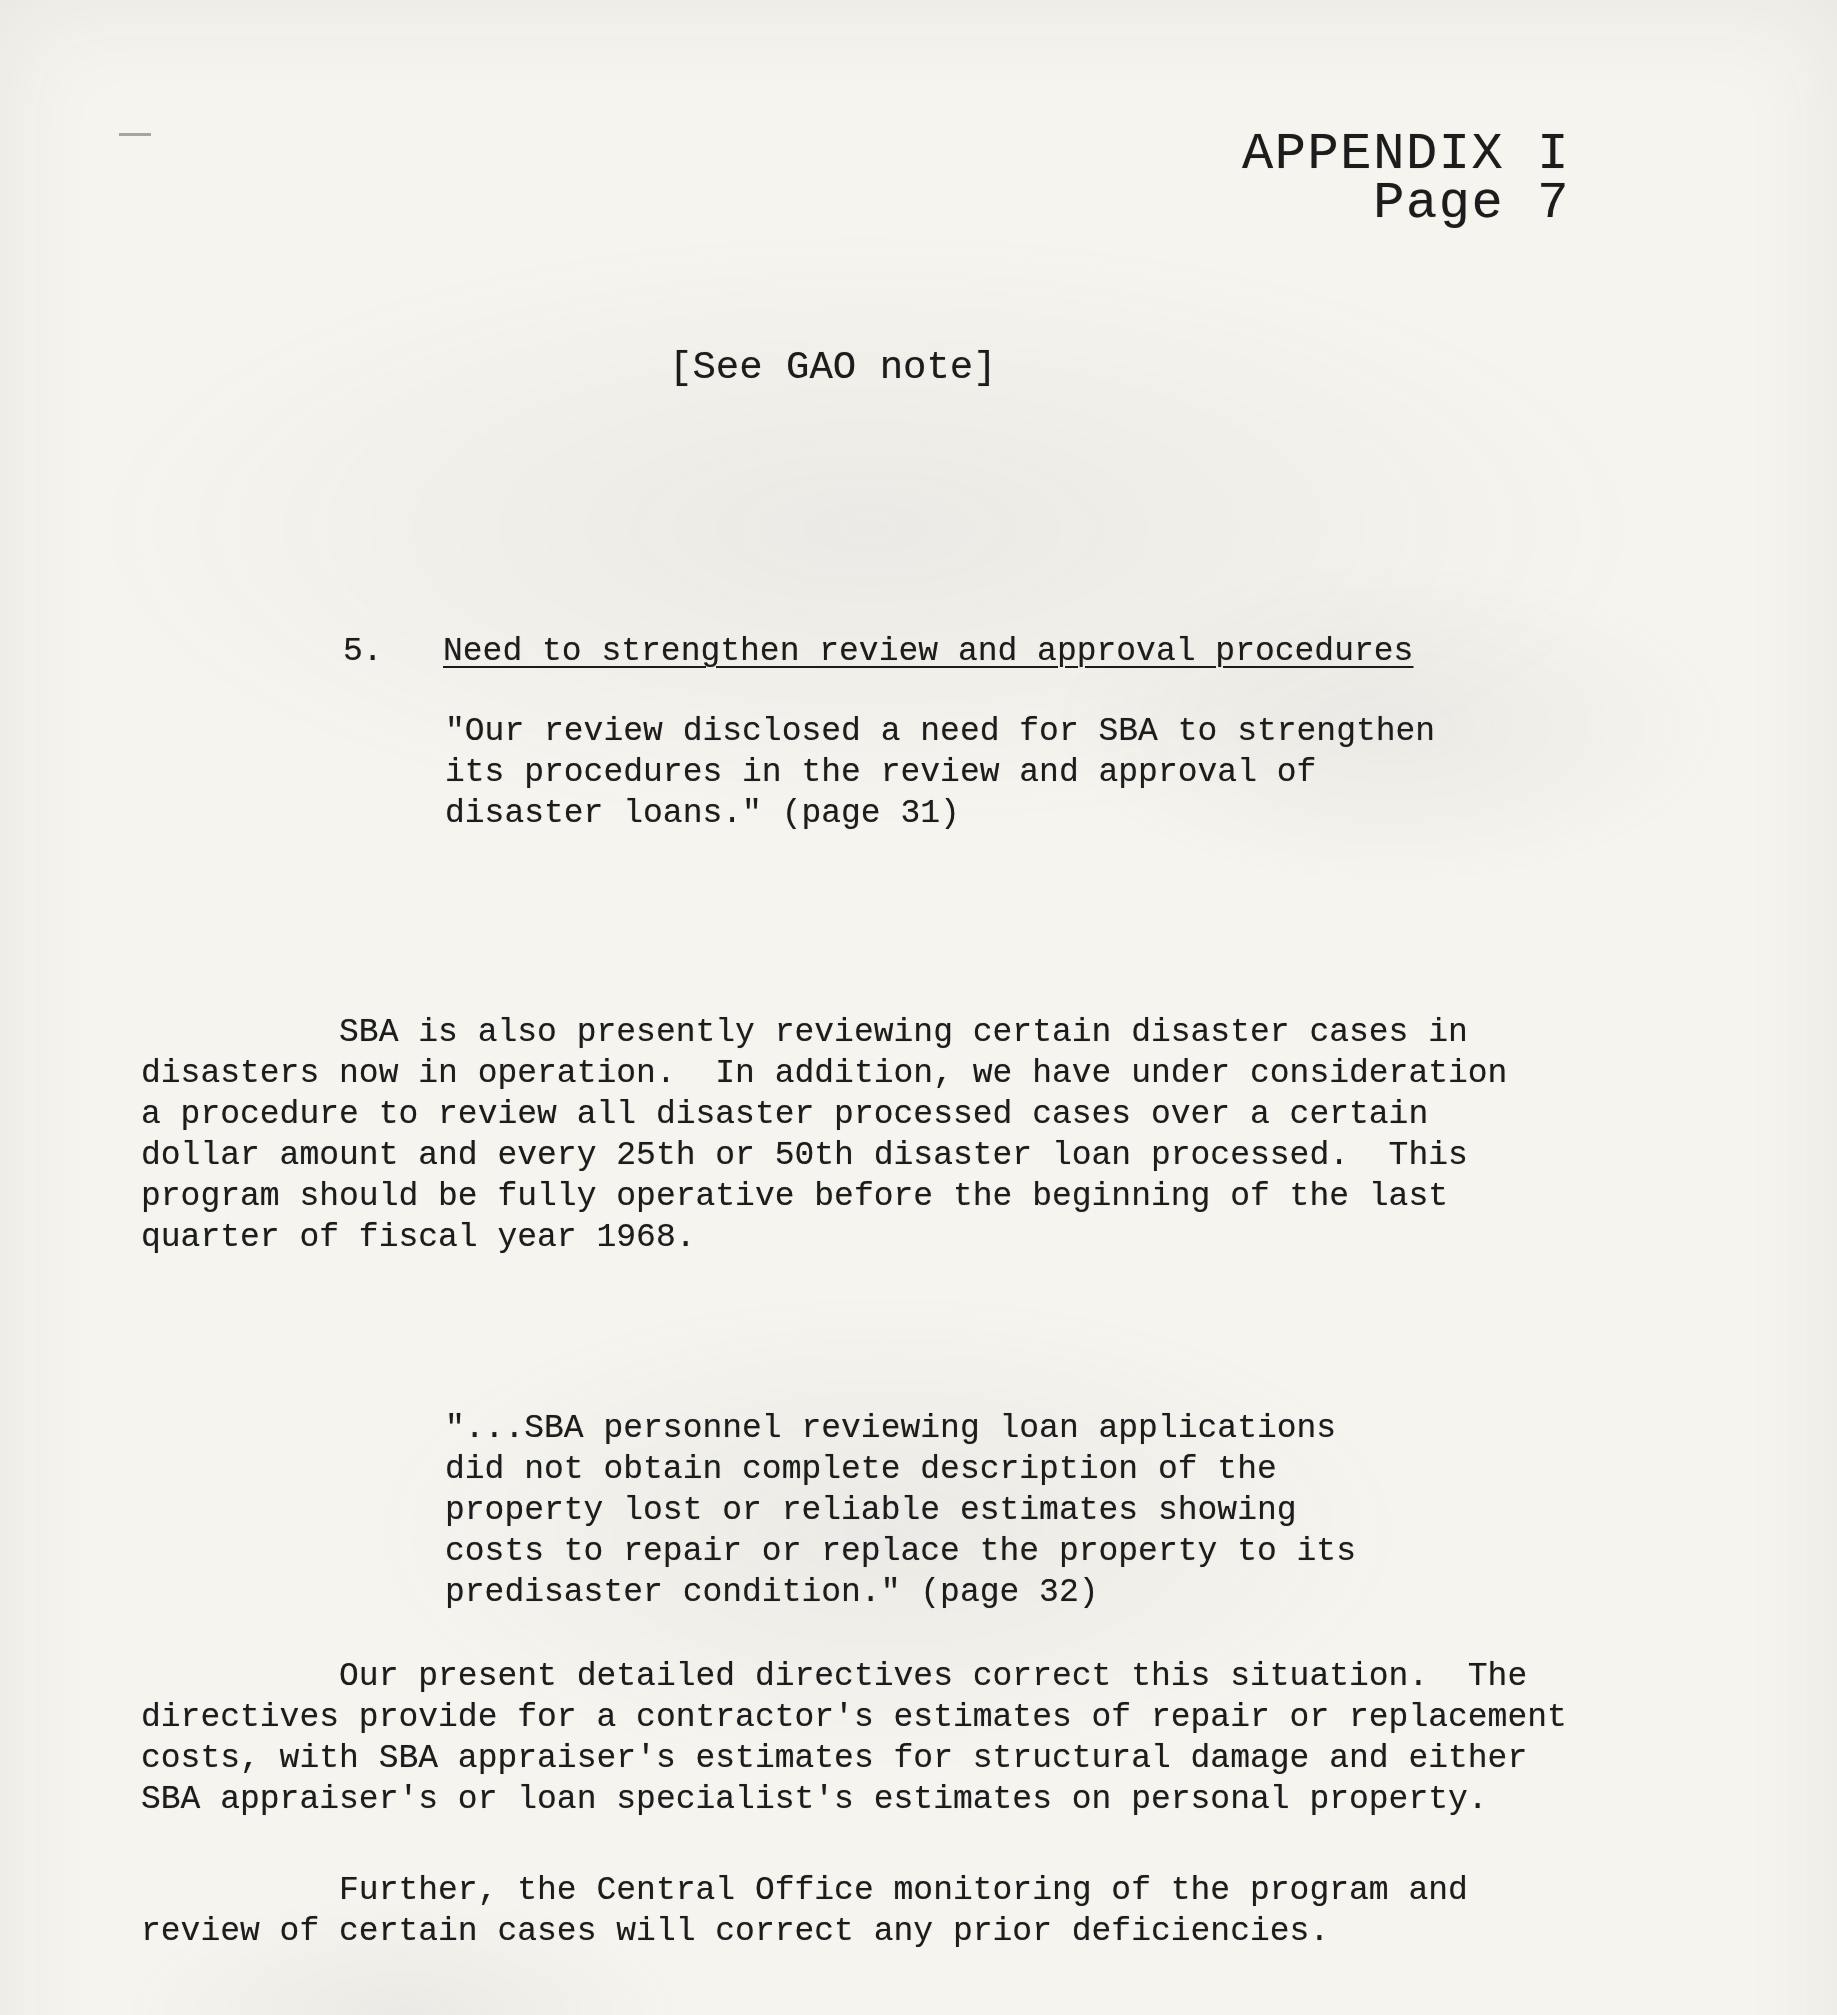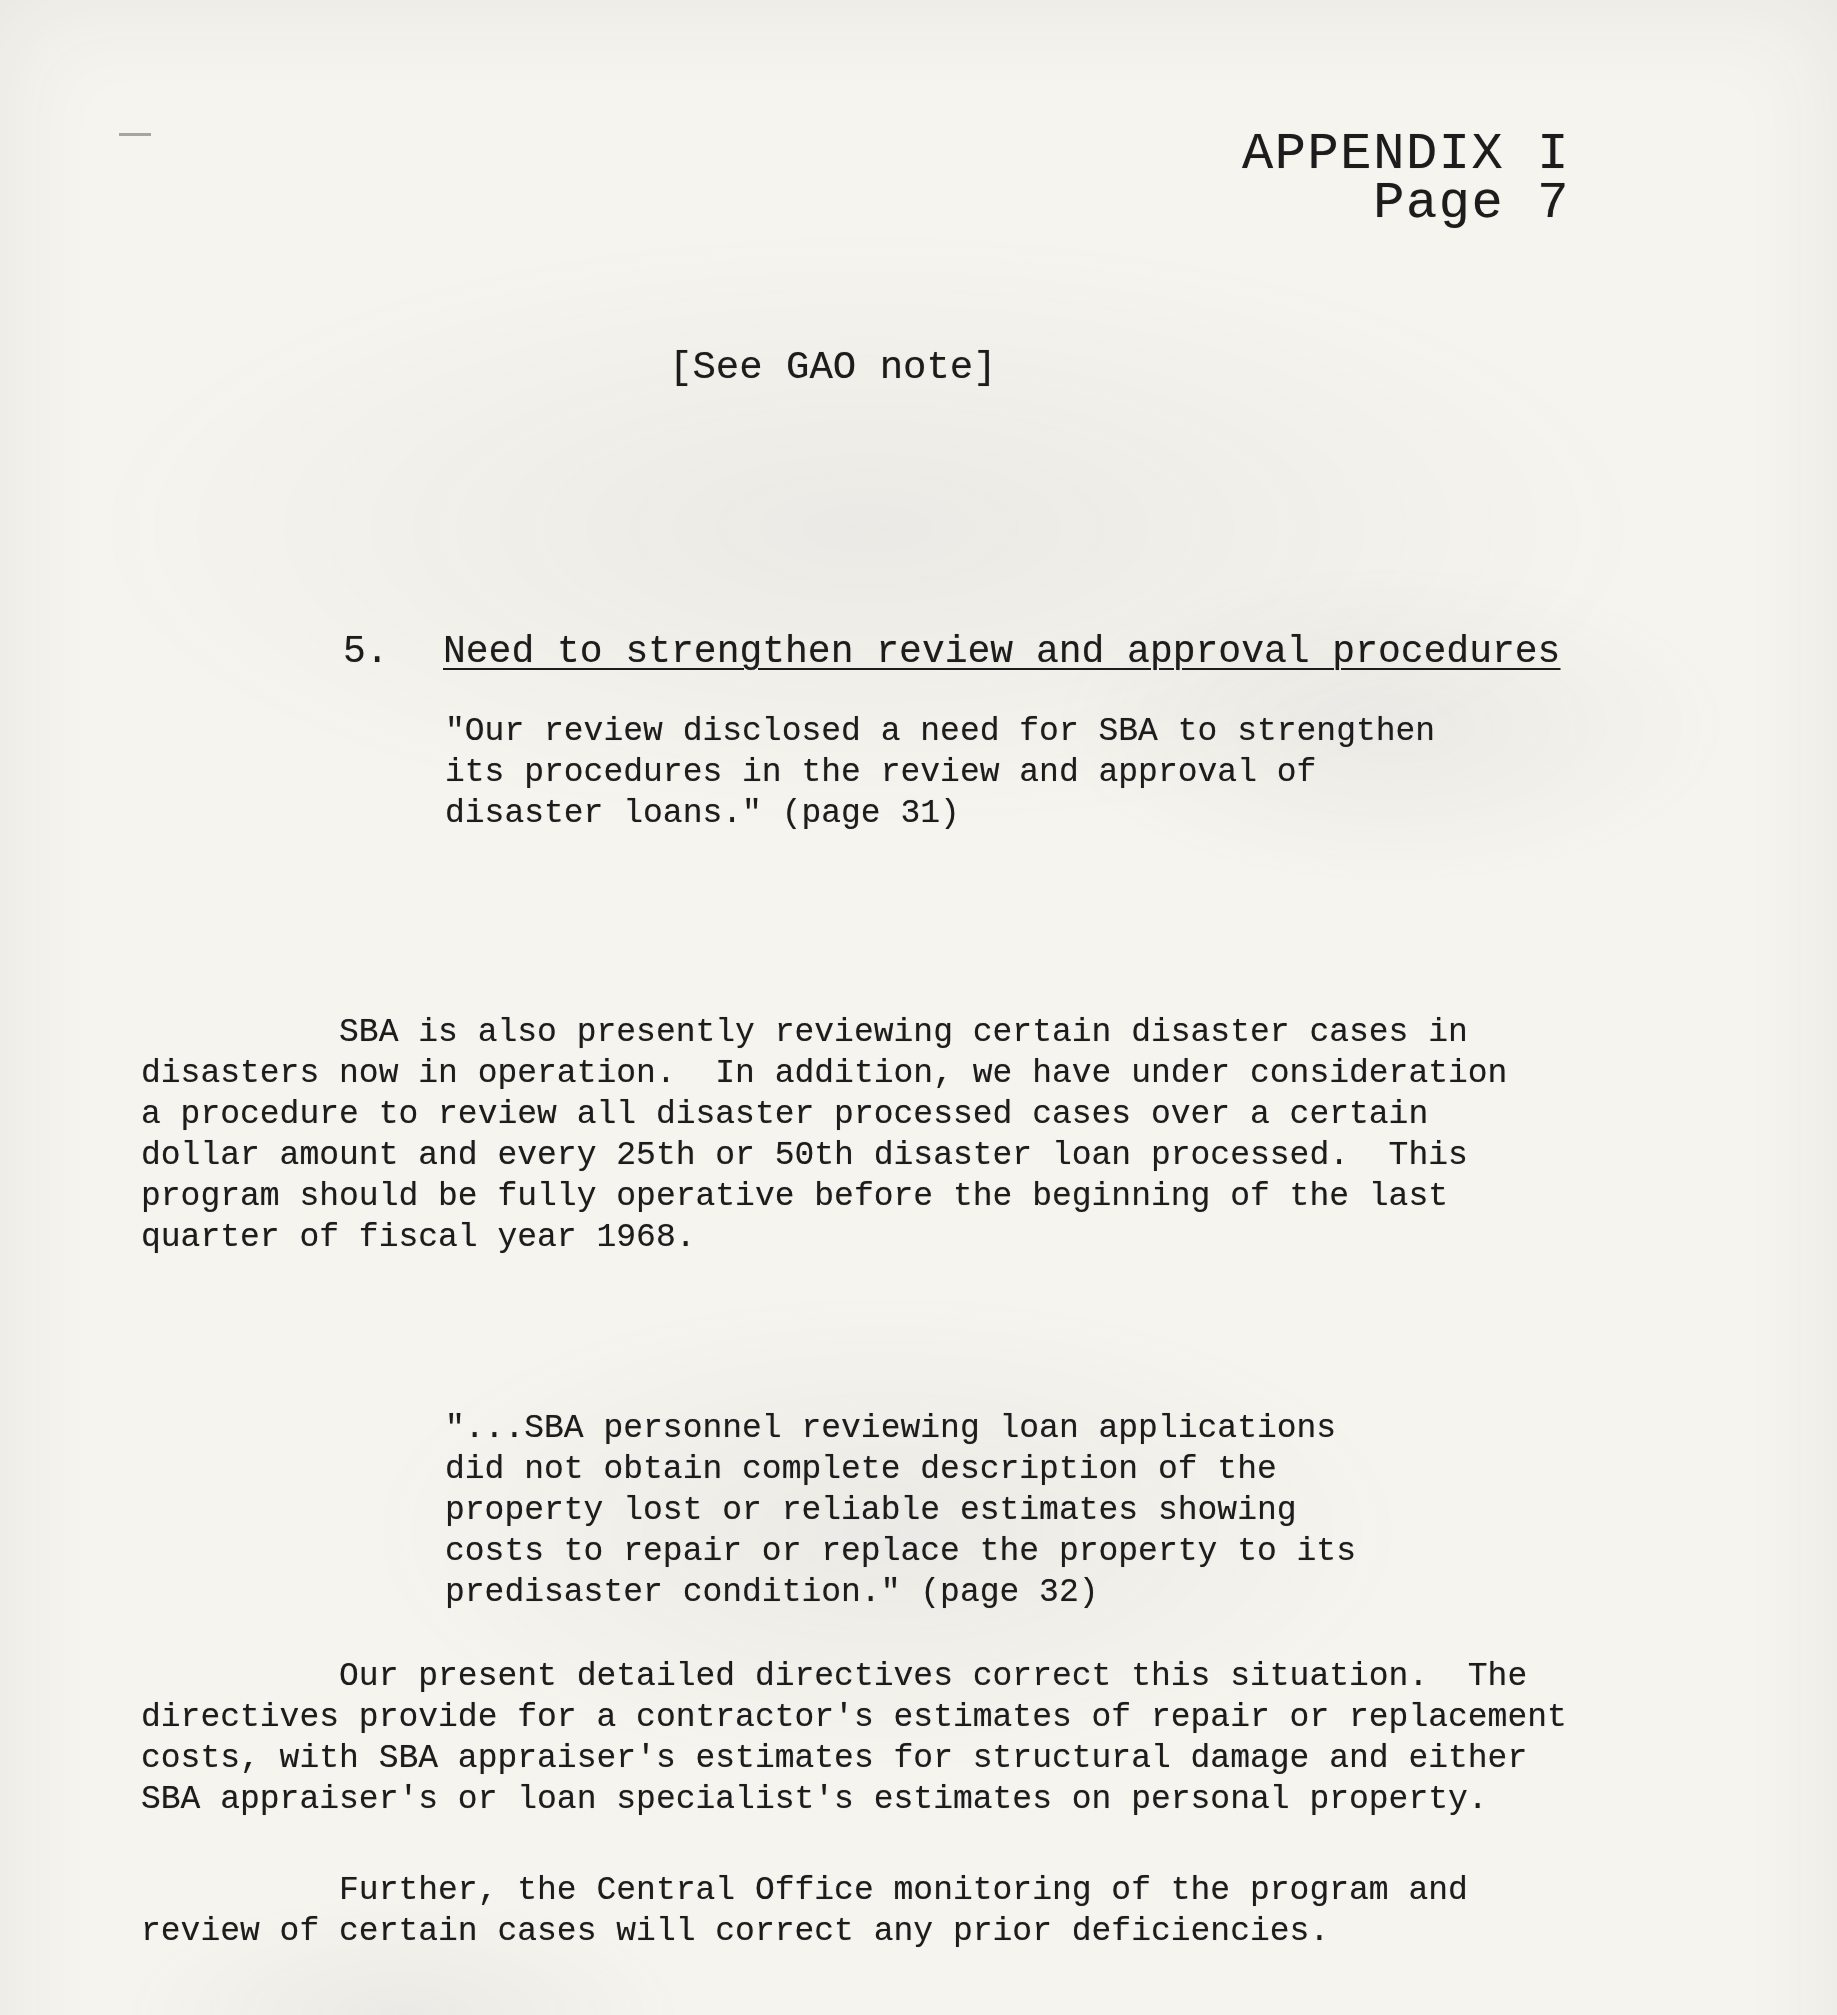--- a/index.html
+++ b/index.html
@@ -61,21 +61,21 @@
   .gao-marker {
     position: absolute;
     top: 346px;
     left: 669px;
     font-size: 39px;
     line-height: 44px;
   }
   .sec-heading {
     position: absolute;
     left: 343px;
-    font-size: 38px;
+    font-size: 33px;
     line-height: 41px;
   }
   .sec-num {
     display: inline-block;
     min-width: 100px;
   }
   .sec-title {
     text-decoration: underline;
     text-decoration-thickness: 2px;
     text-underline-offset: 5.6px;

